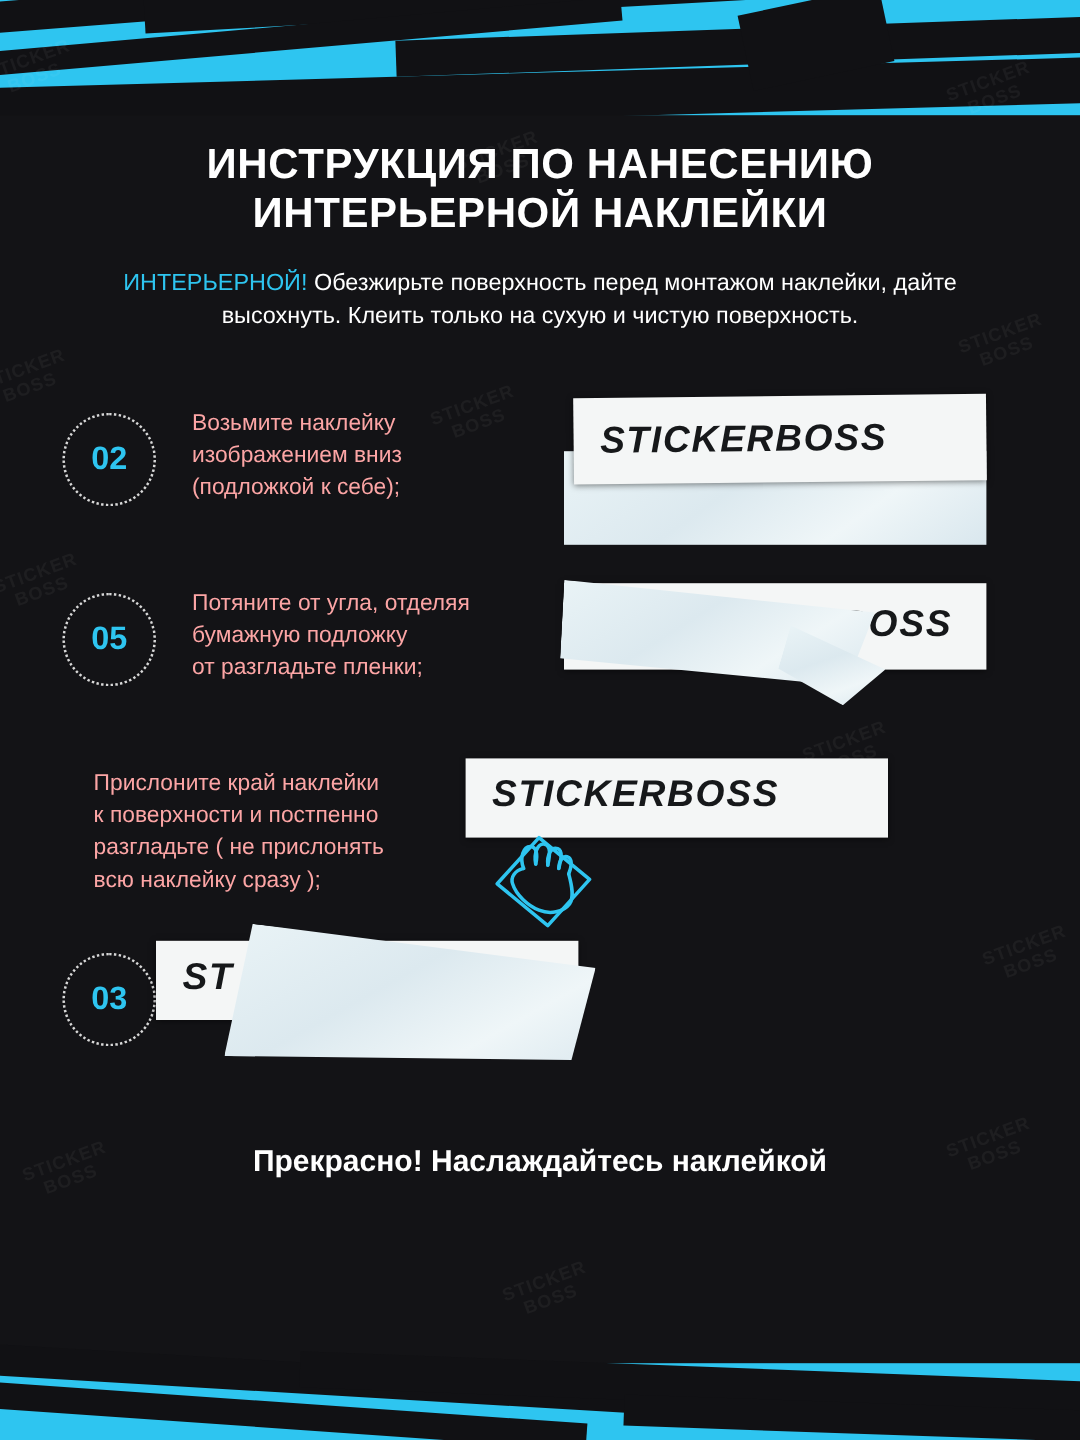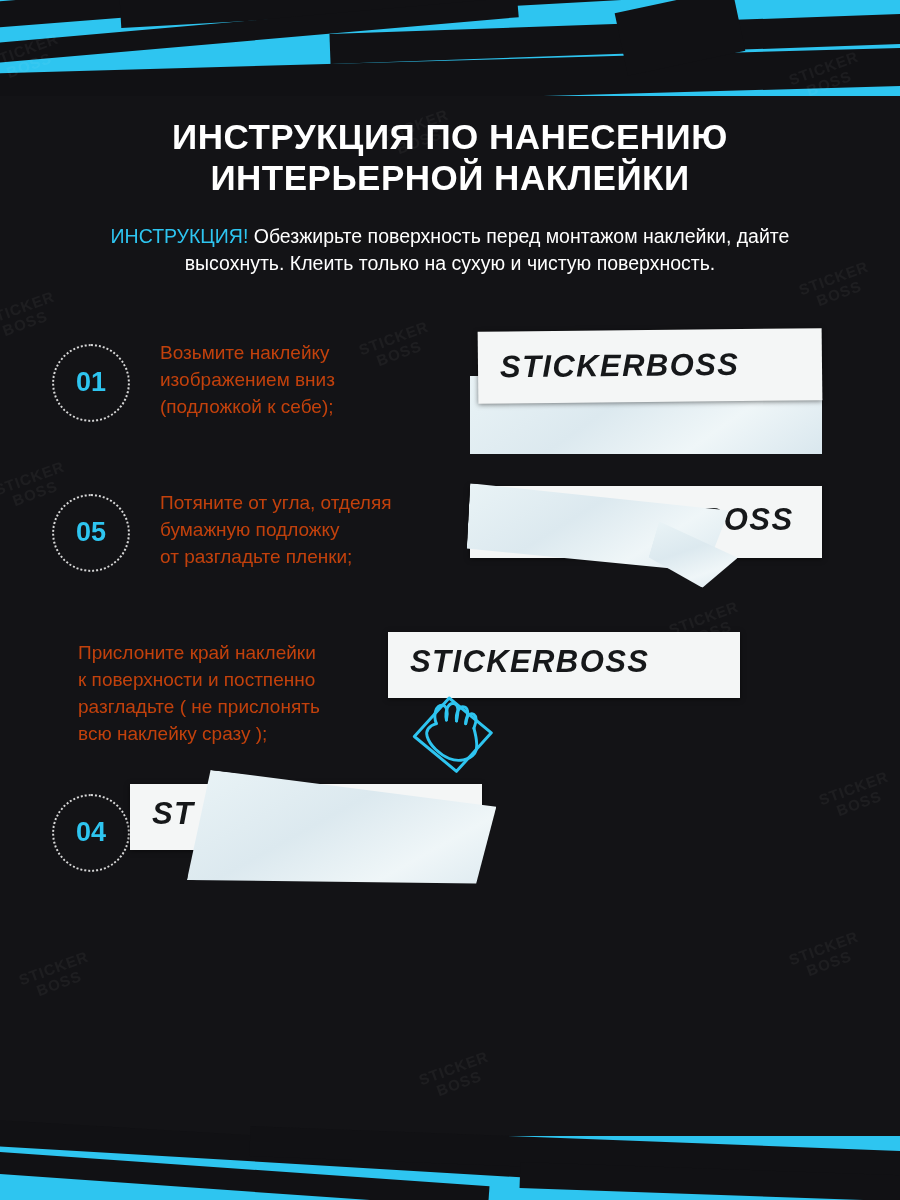--- a/index.html
+++ b/index.html
@@ -113,21 +113,21 @@
     align-items: center;
     justify-content: center;
     margin-left: 4px;
     margin-top: 24px;
   }
   .step-text {
     flex: 0 0 auto;
     width: 310px;
     margin-left: 30px;
     margin-top: 20px;
-    color: #c2410c;
+    color: #fca5a5;
     font-size: 19px;
     line-height: 1.42;
     white-space: pre-line;
   }
   .step-art {
     flex: 1 1 auto;
     position: relative;
     height: 150px;
   }
 
@@ -213,26 +213,26 @@
   <div class="wm" style="left:420px; top:1060px;">STICKER
 BOSS</div>
 
   <div class="content">
 
     <h1 class="title">
       <span>ИНСТРУКЦИЯ ПО НАНЕСЕНИЮ</span>
       <span class="l2">ИНТЕРЬЕРНОЙ НАКЛЕЙКИ</span>
     </h1>
 
-    <p class="lead"><span class="accent">ИНСТРУКЦИЯ!</span><span> Обезжирьте поверхность перед монтажом наклейки, дайте высохнуть. Клеить только на сухую и чистую поверхность.</span></p>
+    <p class="lead"><span class="accent">ИНТЕРЬЕРНОЙ!</span><span> Обезжирьте поверхность перед монтажом наклейки, дайте высохнуть. Клеить только на сухую и чистую поверхность.</span></p>
 
     <div class="steps">
 
       <div class="step">
-        <div class="step-badge">01</div>
+        <div class="step-badge">02</div>
         <div class="step-text">Возьмите наклейку
 изображением вниз
 (подложкой к себе);</div>
         <div class="step-art">
           <div class="backing" style="left:0px; top:56px; width:352px; height:78px;"></div>
           <div class="sticker" style="left:8px; top:10px; width:344px; height:72px; transform: rotate(-0.6deg);"></div>
           <div class="sticker-word" style="left:30px; top:28px; transform: rotate(-0.6deg);">STICKERBOSS</div>
         </div>
       </div>
 
@@ -264,25 +264,26 @@
               <path d="M55 48 C53 38 57 29 63 30 C69 31 68 40 66 49"></path>
               <path d="M66 49 C65 40 69 32 75 34 C80 36 78 44 76 52"></path>
               <path d="M76 52 C76 45 80 39 85 42 C89 45 87 52 85 57"></path>
               <path d="M44 52 C36 54 32 60 34 66 C37 76 48 86 58 90 C68 94 80 92 86 84 C90 78 88 68 85 57"></path>
             </g>
           </svg>
         </div>
       </div>
 
       <div class="step">
-        <div class="step-badge">04</div>
+        <div class="step-badge">03</div>
         <div class="step-art">
           <div class="sticker" style="left:0px; top:14px; width:352px; height:66px;"></div>
           <div class="sticker-word" style="left:22px; top:26px;">ST</div>
           <div class="backing" style="left:62px; top:14px; width:300px; height:112px; transform: rotate(6deg); clip-path: polygon(4% 0, 100% 6%, 96% 76%, 0 100%);"></div>
         </div>
       </div>
 
     </div>
 
+    <div class="outro">Прекрасно! Наслаждайтесь наклейкой</div>
 
   </div>
 </div>
 
 </body></html>

